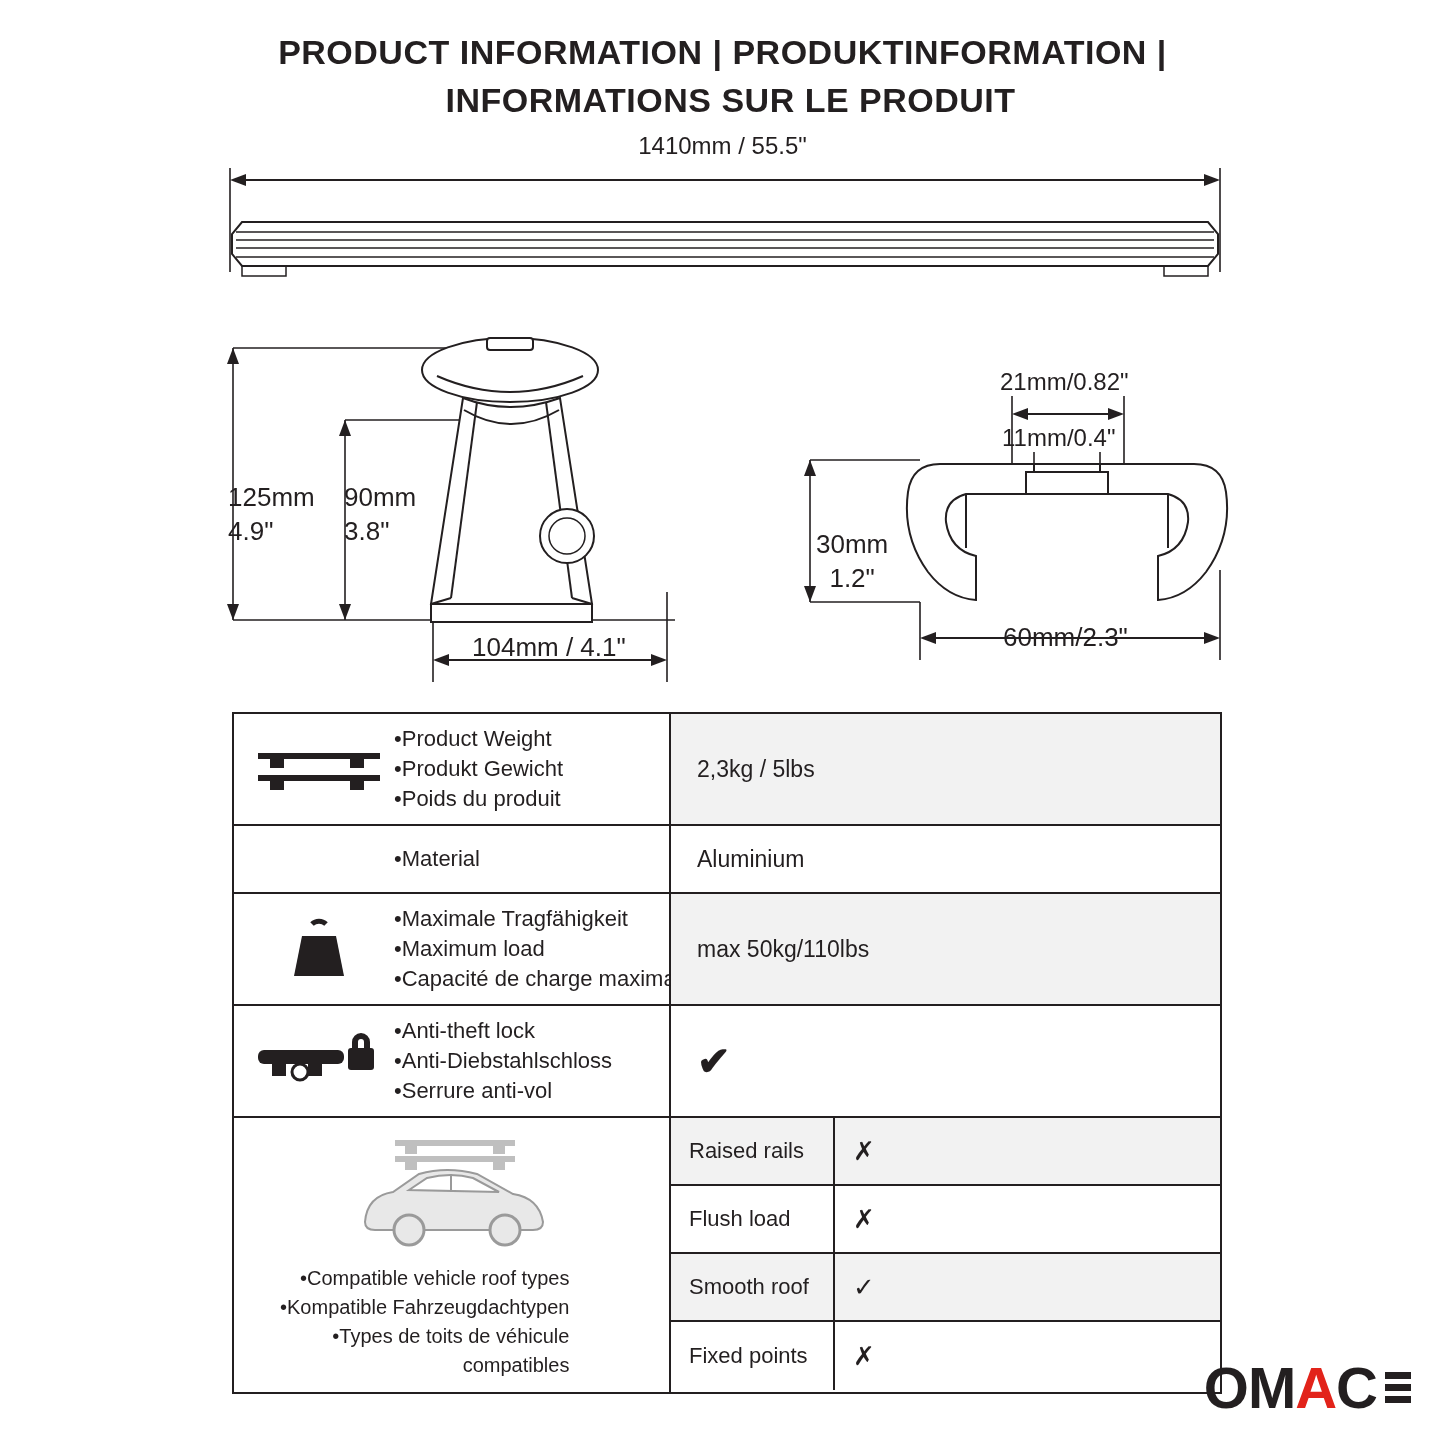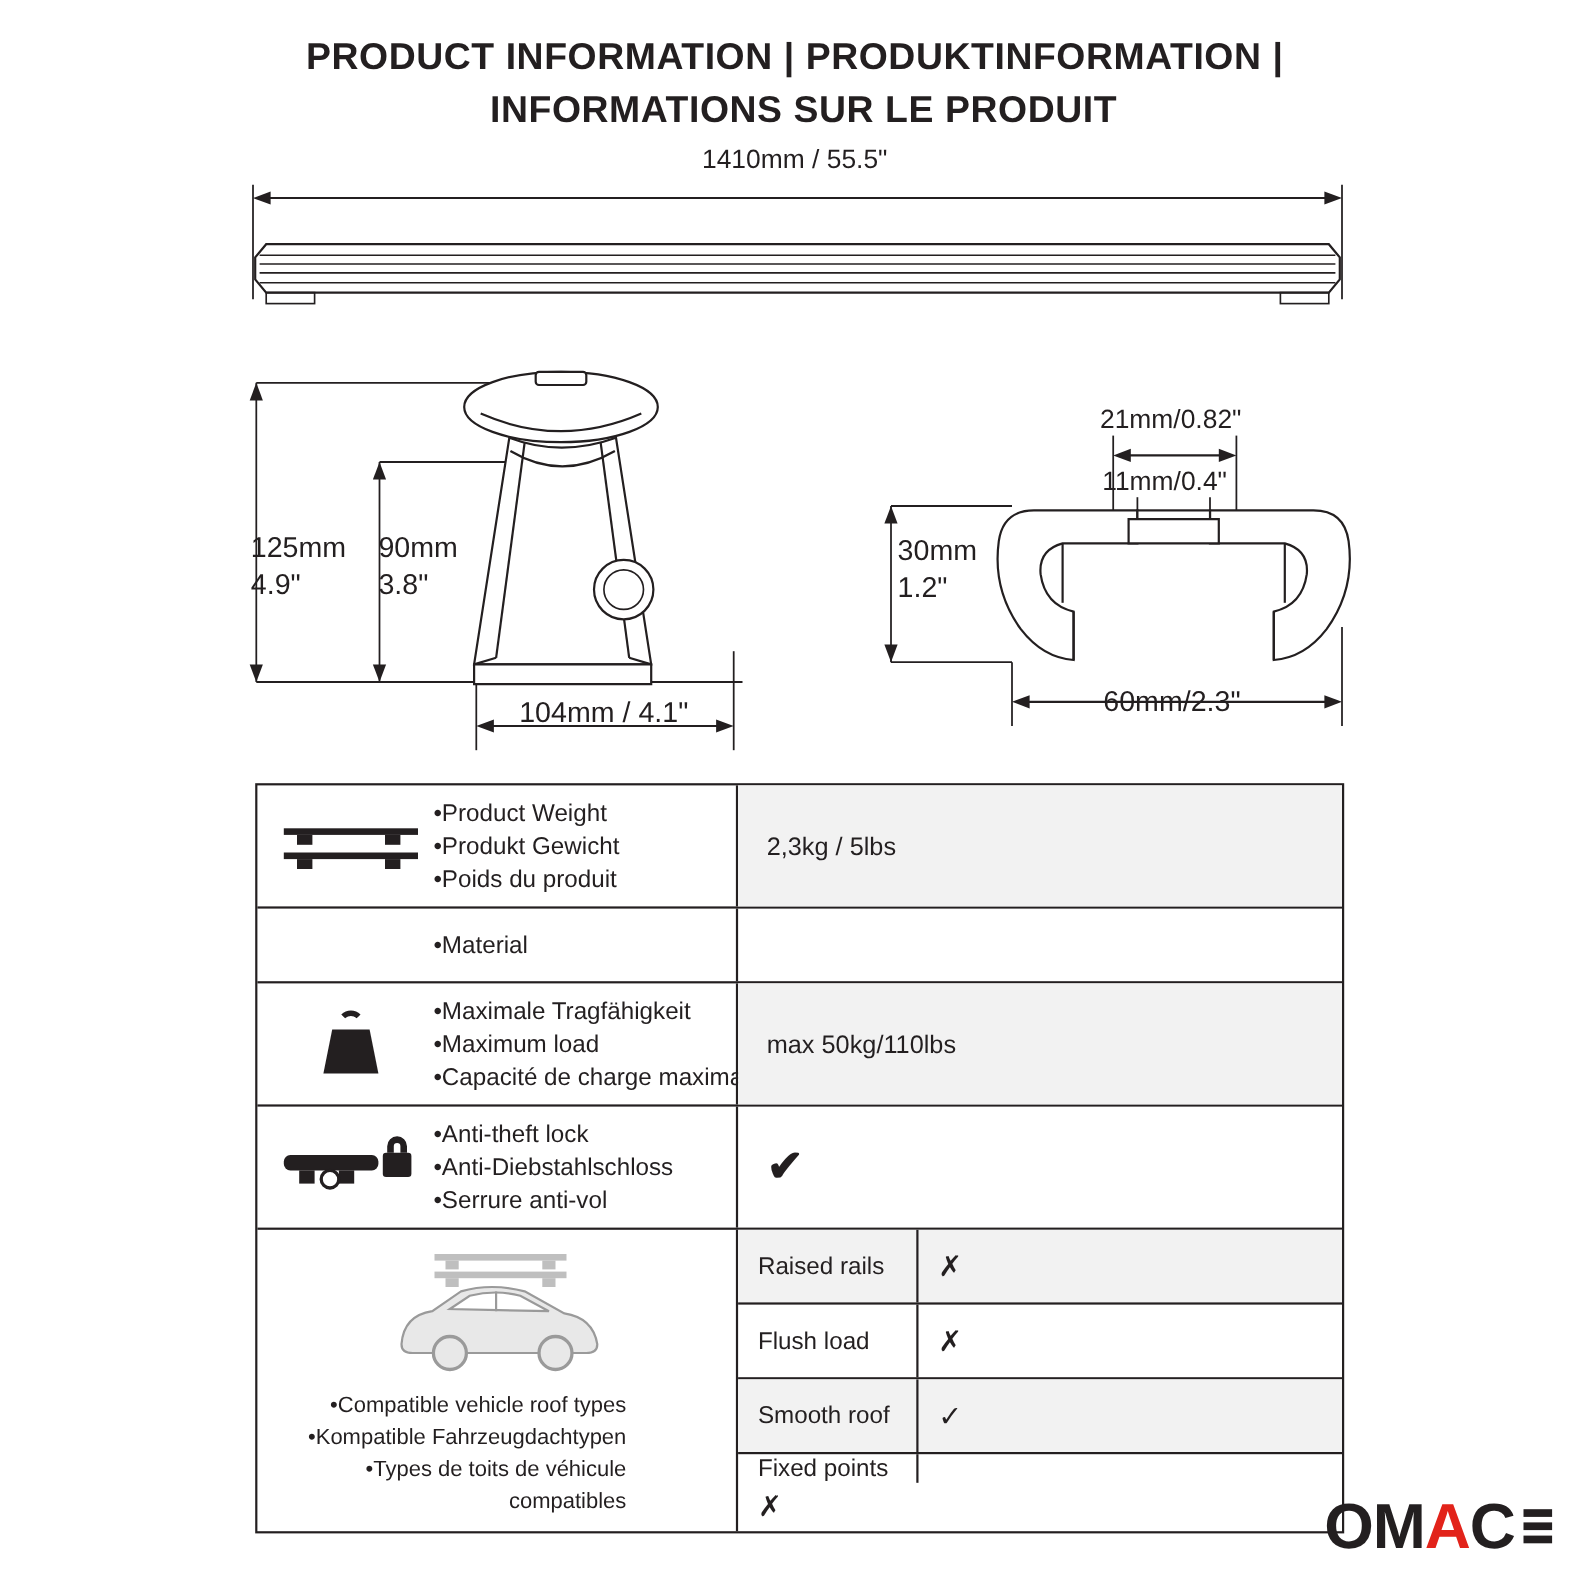--- a/index.html
+++ b/index.html
@@ -68,21 +68,21 @@
   
   .row-compat { display:flex; }
   .compat-left {
     width:437px; border-right:2px solid #231f20;
     display:flex; flex-direction:column; align-items:center; justify-content:center;
     padding:12px 10px;
   }
   .compat-left .labels { font-size:20px; line-height:29px; align-self:flex-start; padding-left:36px;text-align:right; }
   .compat-right { flex:1; display:flex; flex-direction:column; }
   .compat-row { display:flex; border-bottom:2px solid #231f20; height:68px; }
-  .compat-row:last-child { border-bottom:none;flex-direction:column; }
+  .compat-row:last-child { border-bottom:none; }
   .compat-name {
     width:164px; border-right:2px solid #231f20;
     display:flex; align-items:center; padding-left:18px;
     font-size:22px;
   }
   .compat-val { flex:1; display:flex; align-items:center; padding-left:18px; }
   .compat-row.grey { background:#f2f2f2; }
 
   
   .logo {
@@ -204,21 +204,21 @@
     <rect class="fillwhite" x="254" y="104" width="66" height="8"></rect>
     <path class="fillwhite" d="M246 112 L246 134 L328 134 L328 112 Z"></path>
     <path class="ln" d="M196 240 L196 196"></path>
     <path class="ln" d="M378 240 L378 196"></path>
     <path class="ln" d="M186 134 L186 188"></path>
     <path class="ln" d="M388 134 L388 188"></path>
   </svg>
 
   <div style="position:absolute; left:1000px; top:368px; font-size:24px;">21mm/0.82"</div>
   <div style="position:absolute; left:1002px; top:424px; font-size:24px;">11mm/0.4"</div>
-  <div style="position:absolute; left:816px; top:483px; font-size:26px; line-height:34px;">
+  <div style="position:absolute; left:816px; top:527px; font-size:26px; line-height:34px;text-align:center;">
     <div>30mm</div>
     <div>1.2"</div>
   </div>
   <div style="position:absolute; left:1003px; top:622px; font-size:26px;">60mm/2.3"</div>
 
   <div class="table">
 
     <div class="row">
       <div class="cell-left">
         <div class="icon-box">
@@ -240,20 +240,21 @@
       <div class="cell-right grey">2,3kg / 5lbs</div>
     </div>
 
     <div class="row">
       <div class="cell-left" style="min-height:66px;">
         <div class="icon-box"></div>
         <div class="labels">
           <div>•Material</div>
         </div>
       </div>
+      <div class="cell-right">Aluminium</div>
     </div>
 
     <div class="row">
       <div class="cell-left">
         <div class="icon-box">
           <svg width="70" height="66" viewBox="0 0 70 66">
             <path d="M28 8 a10 10 0 0 1 14 0" fill="none" stroke="#231f20" stroke-width="5"></path>
             <path d="M18 20 L52 20 L60 60 L10 60 Z" fill="#231f20"></path>
           </svg>
         </div>

